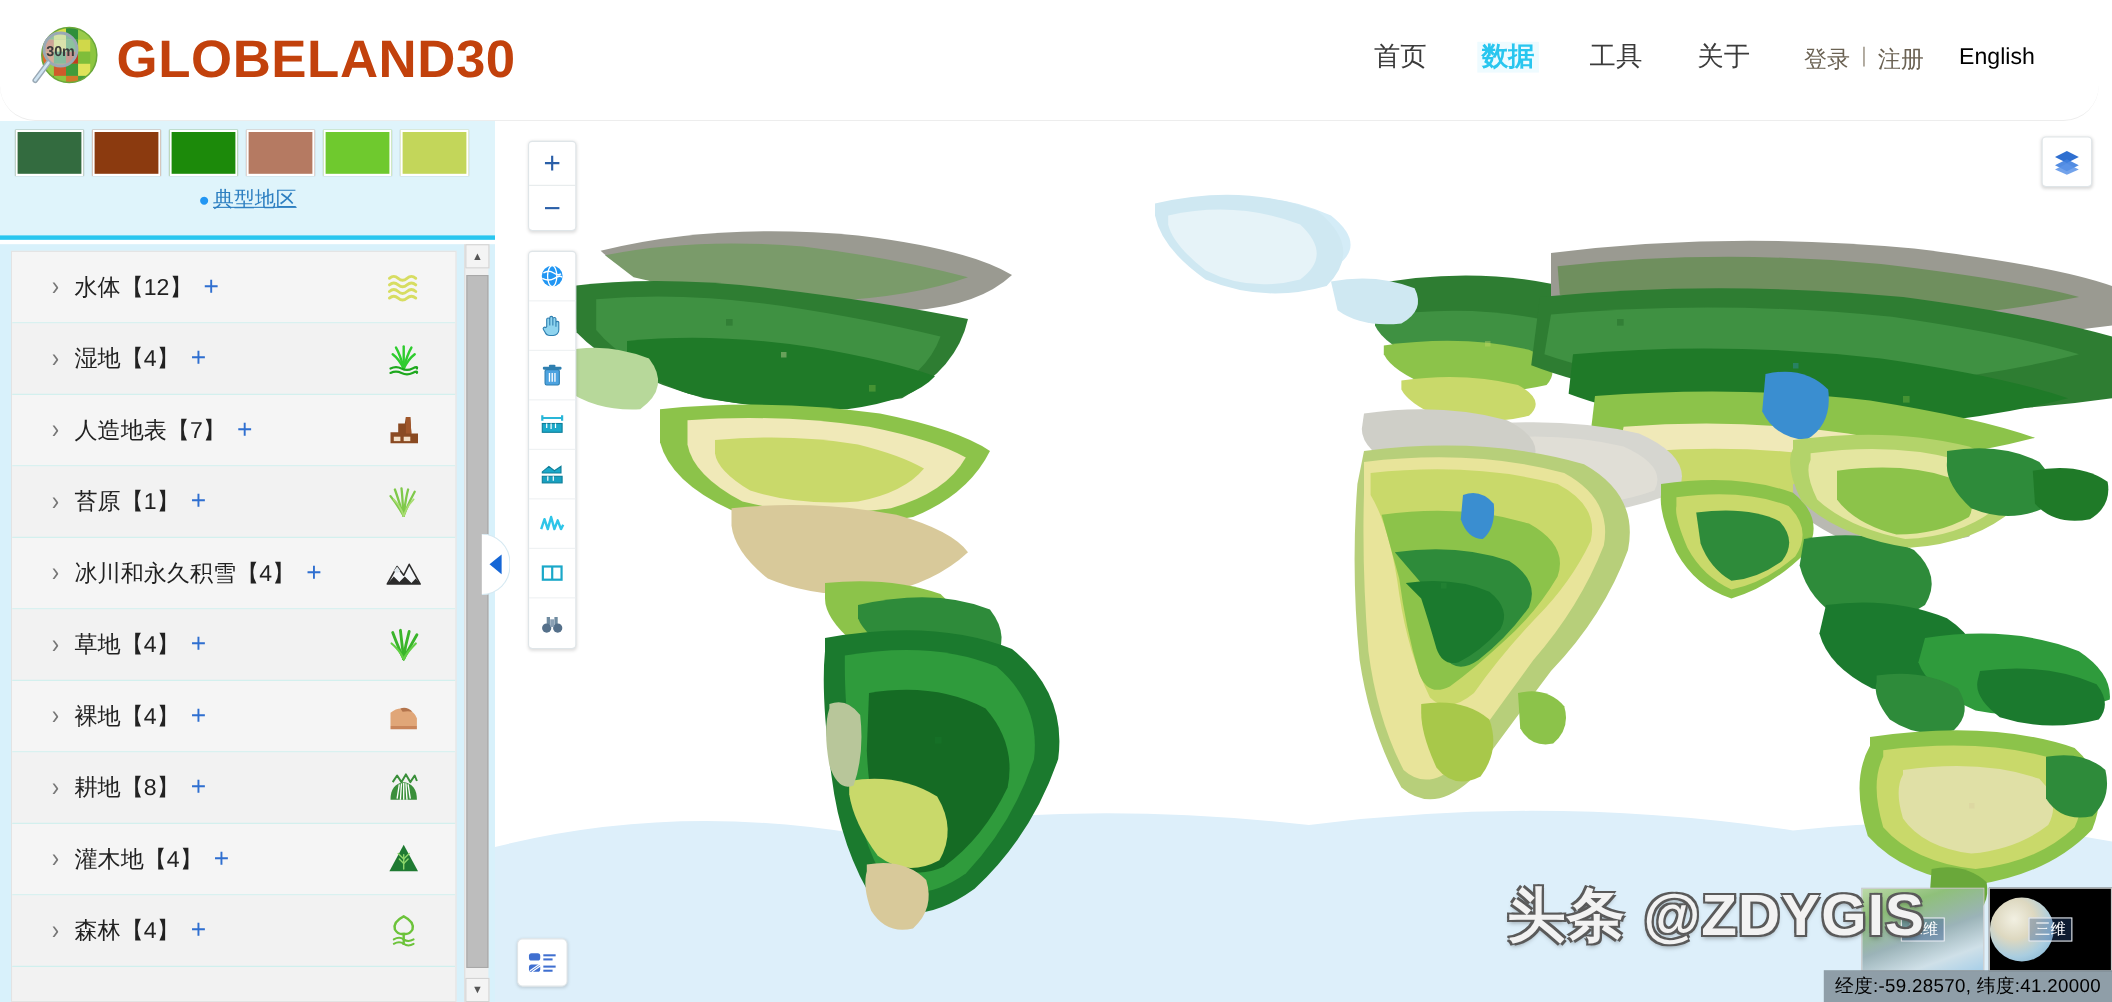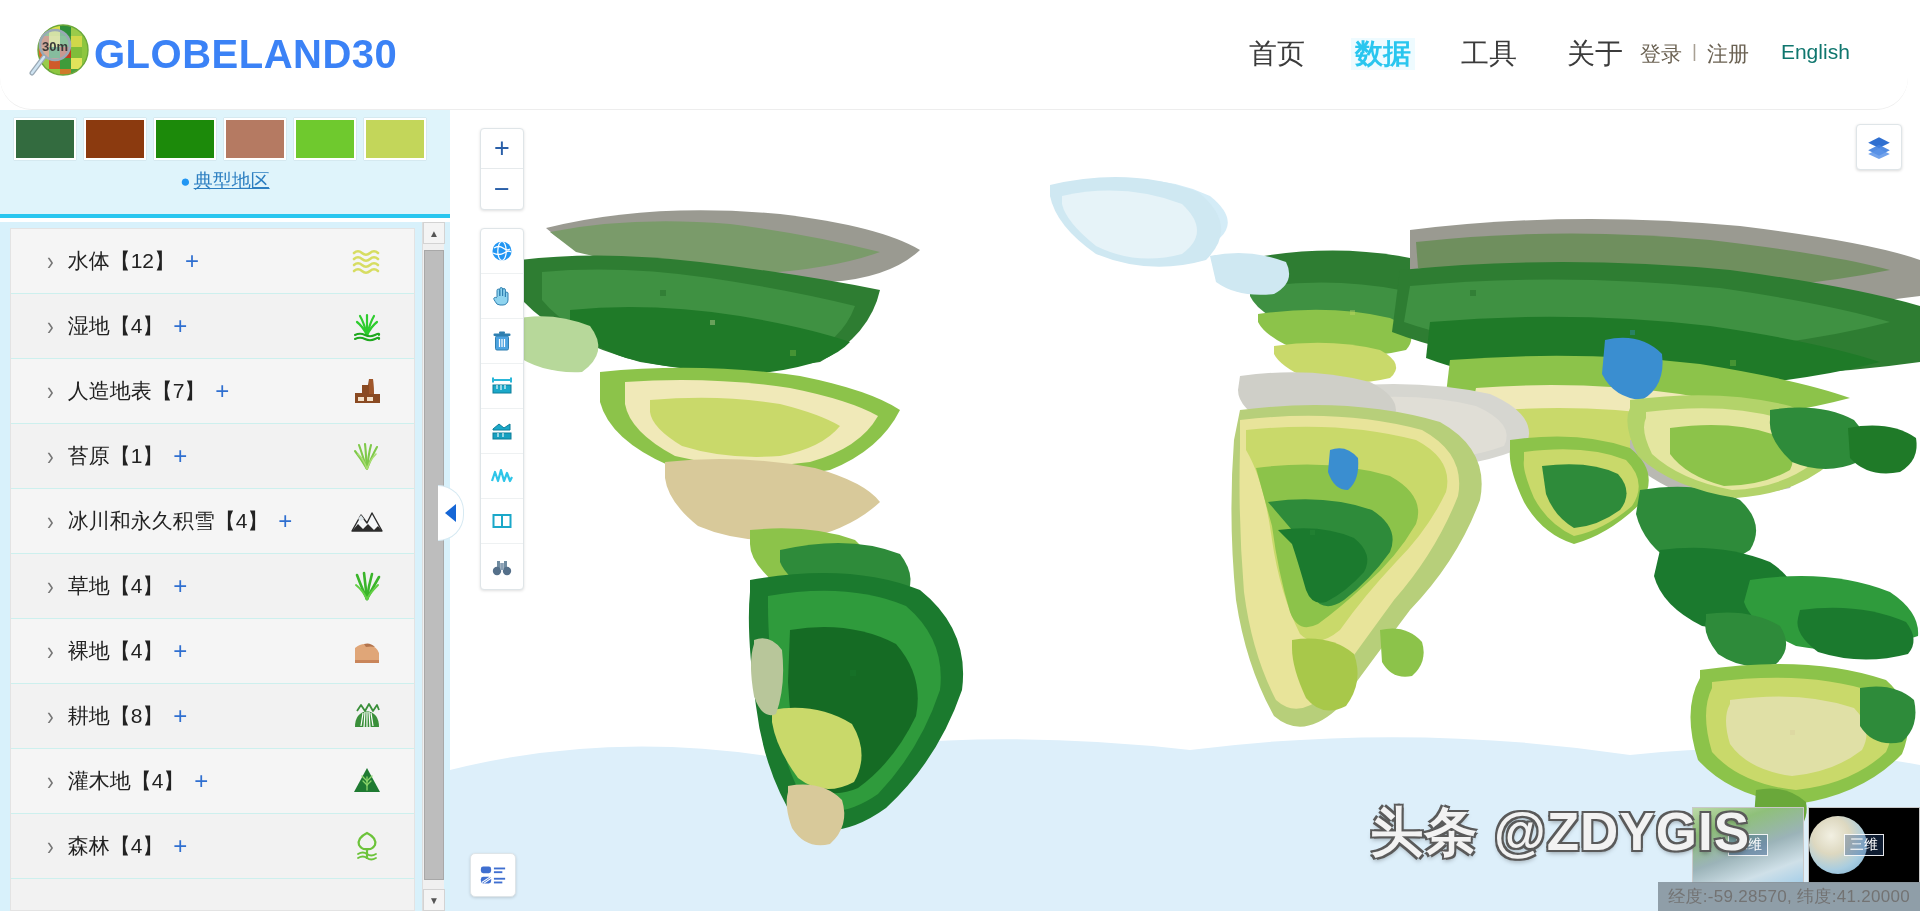--- a/index.html
+++ b/index.html
@@ -13,34 +13,34 @@
   
   #header {
     position:absolute; left:0; top:0; width:1908px; height:110px;
     background:#ffffff; display:flex; align-items:center;
     border-bottom:1px solid #ededed;
     border-radius:32px;
   }
   #logo-wrap { display:flex; align-items:center; margin-left:26px; }
   .logo-globe { width:68px; height:68px; position:relative; }
   .logo-title {
-    font-size:40px; font-weight:bold; letter-spacing:0.5px;
-    color:#3b82f6; margin-left:0;
+    font-size:48px; font-weight:bold; letter-spacing:0.5px;
+    color:#c2410c; margin-left:12px;
     font-family:"Liberation Sans", sans-serif;
   }
   #nav-main { position:absolute; left:1245px; top:38px; display:flex; gap:42px; }
   #nav-main .nav-link {
-    font-size:28px; color:#3b3b3b; text-decoration:none; cursor:pointer;
+    font-size:24px; color:#3b3b3b; text-decoration:none; cursor:pointer;
     padding:2px 4px; line-height:1;
   }
   #nav-main .nav-link.active { color:#29c6ef; background:#eefbff; font-weight:bold; }
   #nav-right { position:absolute; left:1640px; top:40px; display:flex; gap:10px; }
   #nav-right a { font-size:21px; color:#6b6253; text-decoration:none; cursor:pointer; }
   #nav-right .sep { color:#a8a094; font-size:19px; }
-  #nav-right .eng { margin-left:22px; color:#0f766e; }
+  #nav-right .eng { margin-left:22px; color:#000000; }
 
   
   #sidebar {
     position:absolute; left:0; top:110px; width:450px; height:801px;
     background:#ffffff;
   }
   #swatch-panel {
     height:108px; background:#dff4fb; position:relative;
     border-bottom:4px solid #29c6ef;
   }
@@ -172,21 +172,21 @@
   }
   #thumb2d { background:linear-gradient(160deg,#bcd9a8 0%,#8fc07a 25%,#9bb3b8 55%,#cfe0e8 80%,#a8cfe8 100%); }
   #thumb3d { background:#000000; display:flex; align-items:center; justify-content:flex-start; }
   #thumb3d .globe-mini {
     width:58px; height:58px; border-radius:50%;
     background:radial-gradient(circle at 38% 34%, #f2f0e2 0%, #ddd8c0 35%, #a9cde0 65%, #74a9cc 100%);
   }
 
   #coord-bar {
     position:absolute; right:0px; bottom:0px;
-    background:rgba(126,140,150,.82); color:#737373;
+    background:rgba(126,140,150,.82); color:#000000;
     font-size:17px; padding:3px 10px; letter-spacing:.3px; z-index:13;
     white-space:nowrap;
   }
 
   #watermark {
     position:absolute; right:170px; bottom:42px; z-index:14;
     font-size:53px; font-weight:bold; color:#f2f2f2;
     text-shadow: -2px -2px 0 #5a5a5a, 2px -2px 0 #5a5a5a, -2px 2px 0 #5a5a5a,
                   2px 2px 0 #5a5a5a, 0 3px 5px rgba(0,0,0,.35);
     white-space:nowrap; letter-spacing:1px; pointer-events:none;

